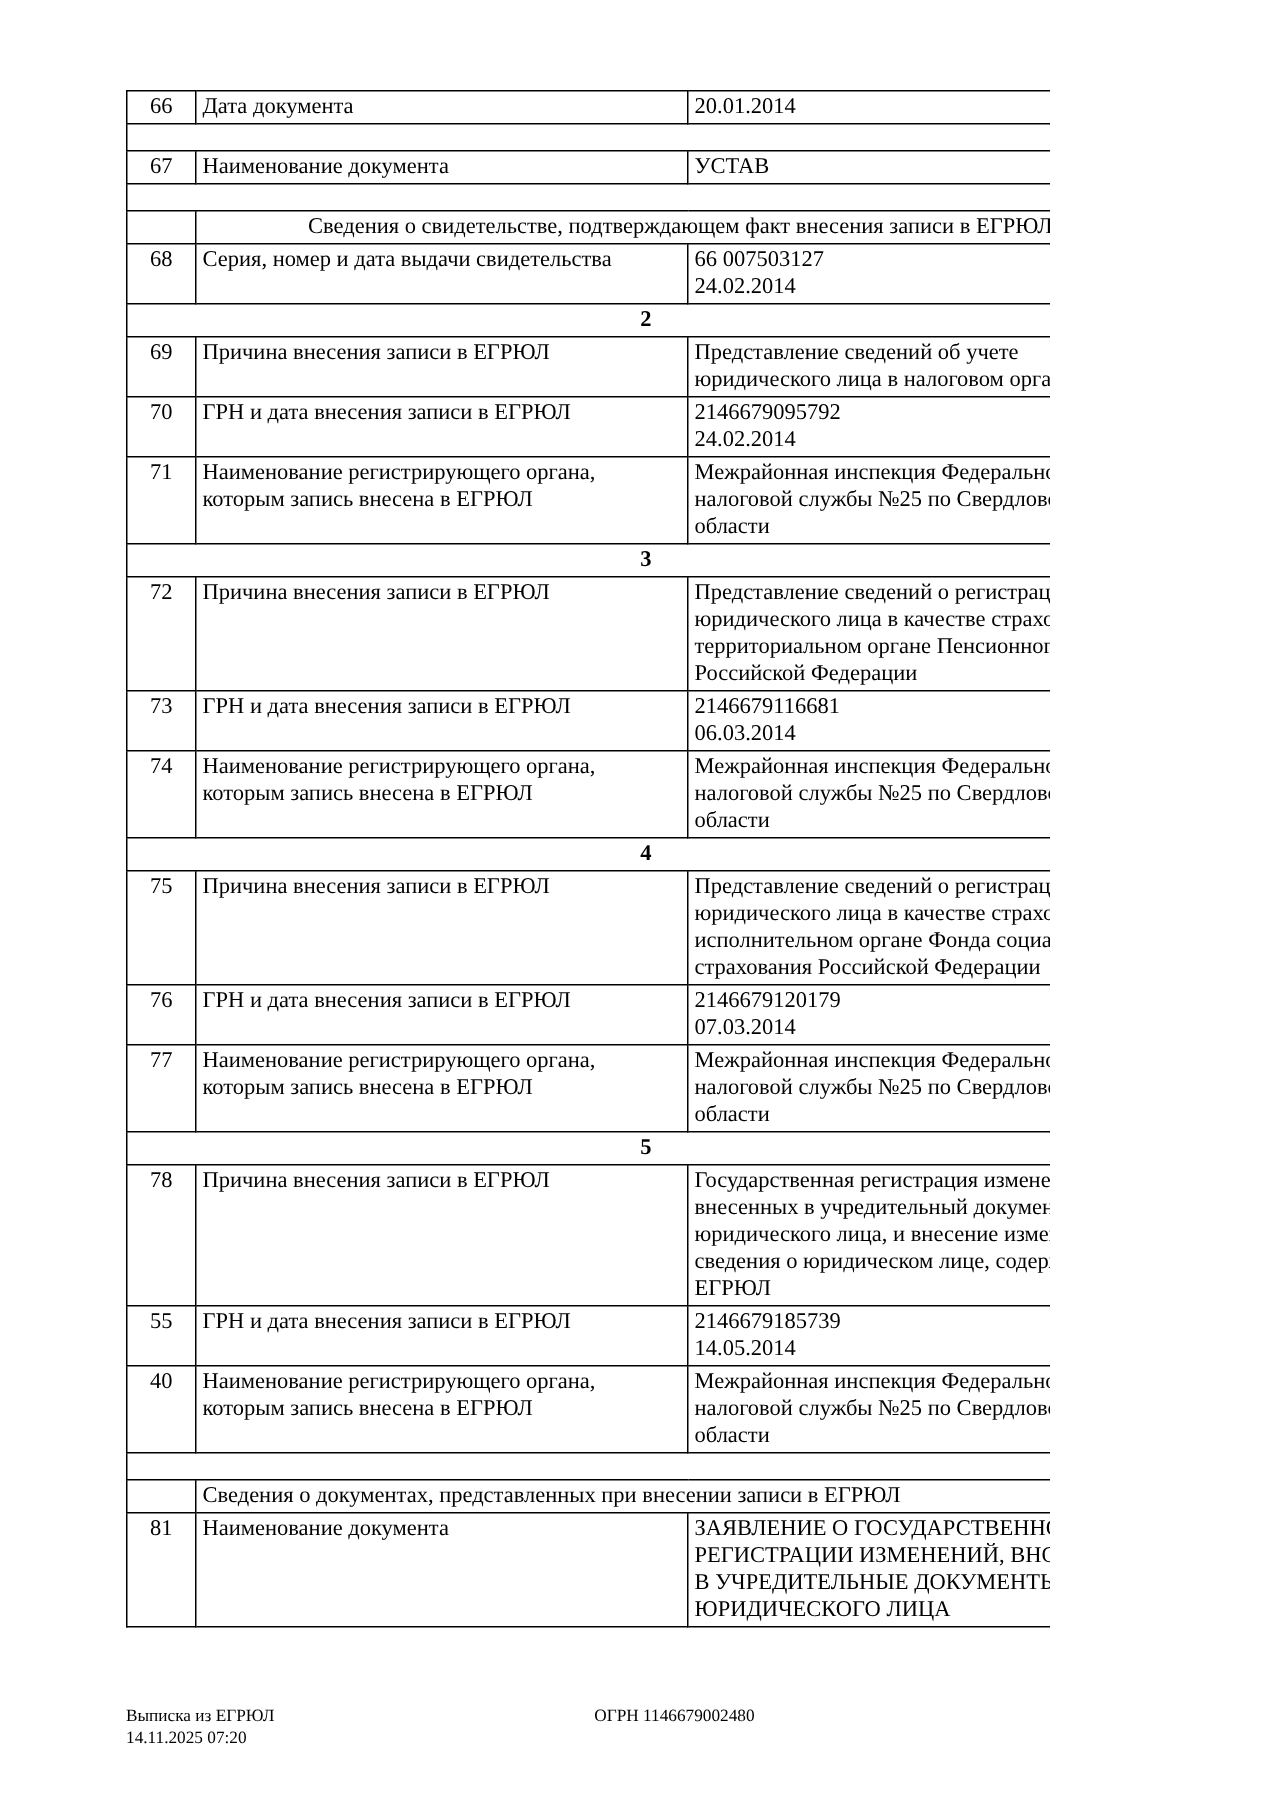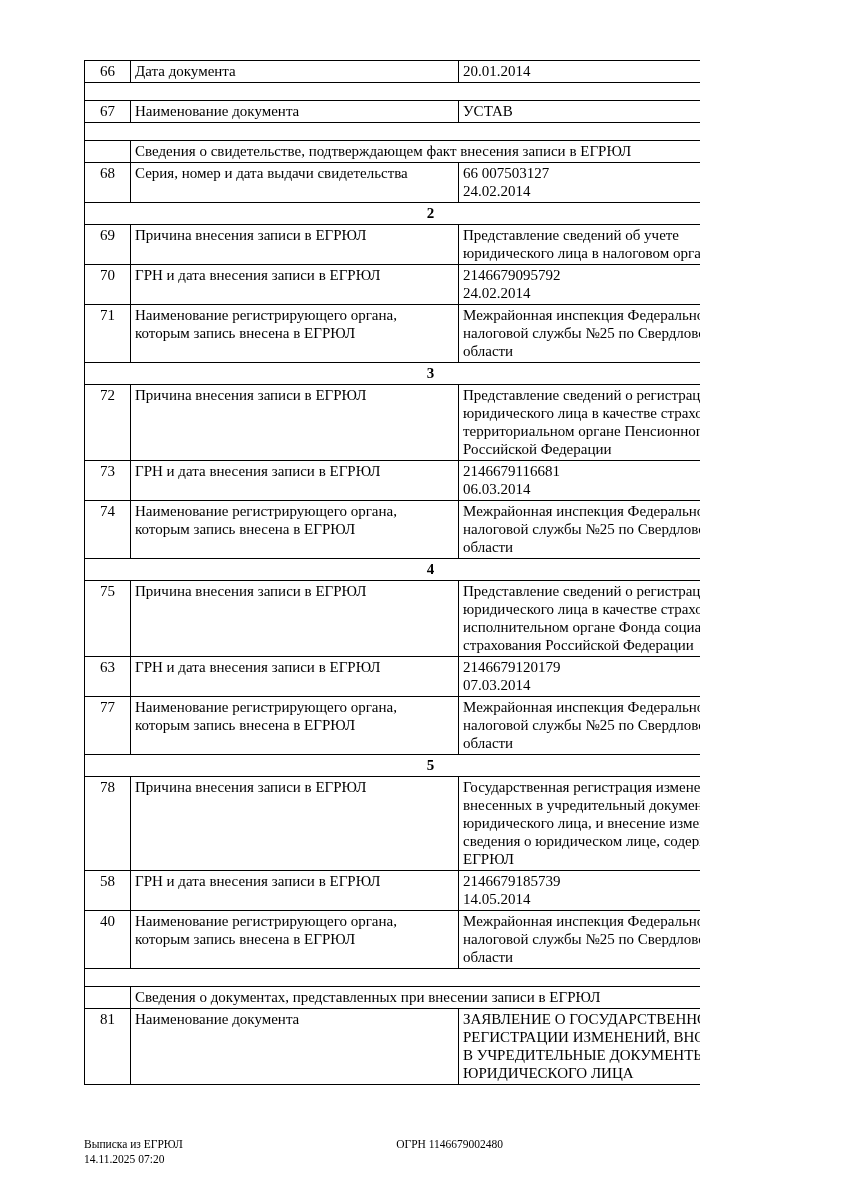--- a/index.html
+++ b/index.html
@@ -49,21 +49,21 @@
     text-align: center;
     font-weight: bold;
     font-size: 15.5px;
     padding: 0 0 2px 0;
     border-top: 2px solid #7d7d7d;
     border-bottom: 2px solid #7d7d7d;
   }
   td.cell-header {
     padding: 1px 4px 2px 4px;
   }
-  td.cell-header.align-center { text-align: left; }
+  td.cell-header.align-center { text-align: center; }
   td.cell-header.align-left   { text-align: left; }
   .footer {
     position: absolute;
     left: 84px;
     top: 1137px;
     width: 716px;
     display: flex;
     justify-content: space-between;
     align-items: flex-start;
     font-size: 11.5px;
@@ -152,40 +152,40 @@
         </tr>
         <tr>
           <td class="cell-section" colspan="3">4</td>
         </tr>
         <tr>
           <td class="cell-num">75</td>
           <td class="cell-label">Причина внесения записи в ЕГРЮЛ</td>
           <td class="cell-value">Представление сведений о регистрации юридического лица в качестве страхователя в исполнительном органе Фонда социального страхования Российской Федерации</td>
         </tr>
         <tr>
-          <td class="cell-num">63</td>
+          <td class="cell-num">76</td>
           <td class="cell-label">ГРН и дата внесения записи в ЕГРЮЛ</td>
           <td class="cell-value">2146679120179
 07.03.2014</td>
         </tr>
         <tr>
           <td class="cell-num">77</td>
           <td class="cell-label">Наименование регистрирующего органа, которым запись внесена в ЕГРЮЛ</td>
           <td class="cell-value">Межрайонная инспекция Федеральной налоговой службы №25 по Свердловской области</td>
         </tr>
         <tr>
           <td class="cell-section" colspan="3">5</td>
         </tr>
         <tr>
           <td class="cell-num">78</td>
           <td class="cell-label">Причина внесения записи в ЕГРЮЛ</td>
           <td class="cell-value">Государственная регистрация изменений, внесенных в учредительный документ юридического лица, и внесение изменений в сведения о юридическом лице, содержащиеся в ЕГРЮЛ</td>
         </tr>
         <tr>
-          <td class="cell-num">58</td>
+          <td class="cell-num">55</td>
           <td class="cell-label">ГРН и дата внесения записи в ЕГРЮЛ</td>
           <td class="cell-value">2146679185739
 14.05.2014</td>
         </tr>
         <tr>
           <td class="cell-num">40</td>
           <td class="cell-label">Наименование регистрирующего органа, которым запись внесена в ЕГРЮЛ</td>
           <td class="cell-value">Межрайонная инспекция Федеральной налоговой службы №25 по Свердловской области</td>
         </tr>
         <tr>

